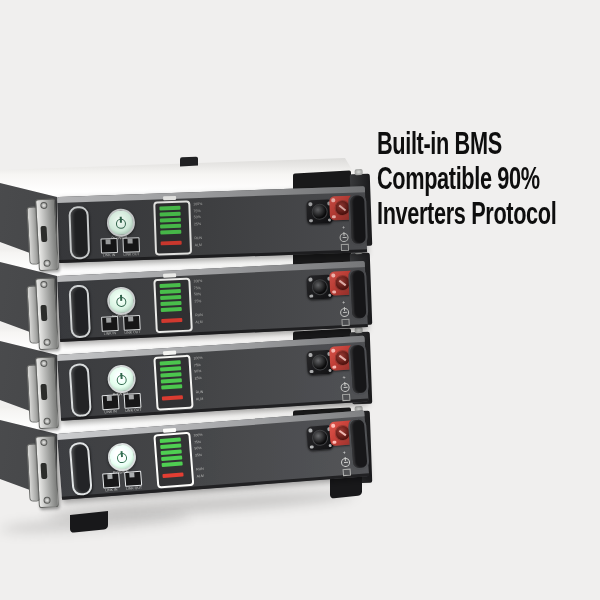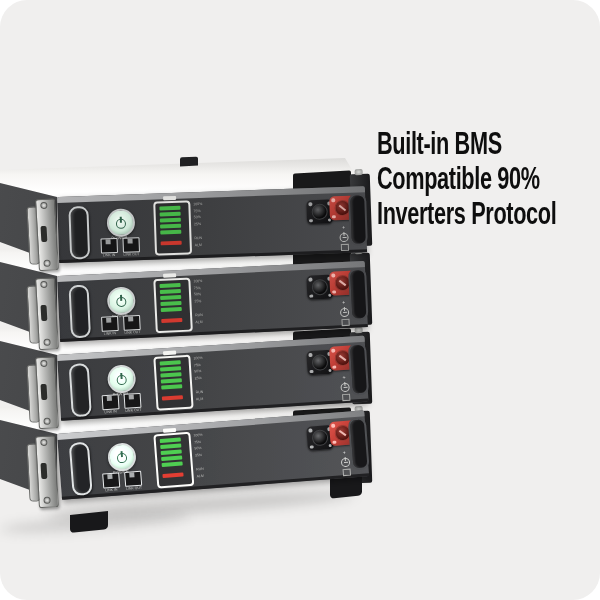--- a/index.html
+++ b/index.html
@@ -1,17 +1,17 @@
 <!DOCTYPE html>
 <html style="--panel: #3d3e40; --bevel: #97989a; --bar_green: #46b648; --bar_red: #c8372d; --terminal_red: #b23a33; --power_glow: #cfe8d8;"><head>
 <meta charset="utf-8">
 <style>
   html,body{margin:0;padding:0;}
   body{width:600px;height:600px;overflow:hidden;font-family:"Liberation Sans",sans-serif;}
-  #canvas{position:relative;width:600px;height:600px;background:#f0efee;overflow:hidden;border-radius:27px;}
+  #canvas{position:relative;width:600px;height:600px;background:#f0efee;overflow:hidden;}
 
   
   #headline{position:absolute;left:377px;top:126px;z-index:60;color:#0e0e0e;}
   #headline .hl-line{display:block;font-weight:bold;font-size:31px;line-height:35px;
     letter-spacing:-.5px;white-space:nowrap;transform:scaleX(.70);transform-origin:left top;}
 
   
   #stack{position:absolute;left:0;top:0;width:600px;height:600px;}
   .stack-shadow{position:absolute;background:rgba(0,0,0,.16);border-radius:50%;filter:blur(6px);z-index:1;}
   #shadow-a{left:46px;top:497px;width:310px;height:16px;transform:rotate(-4deg);}

